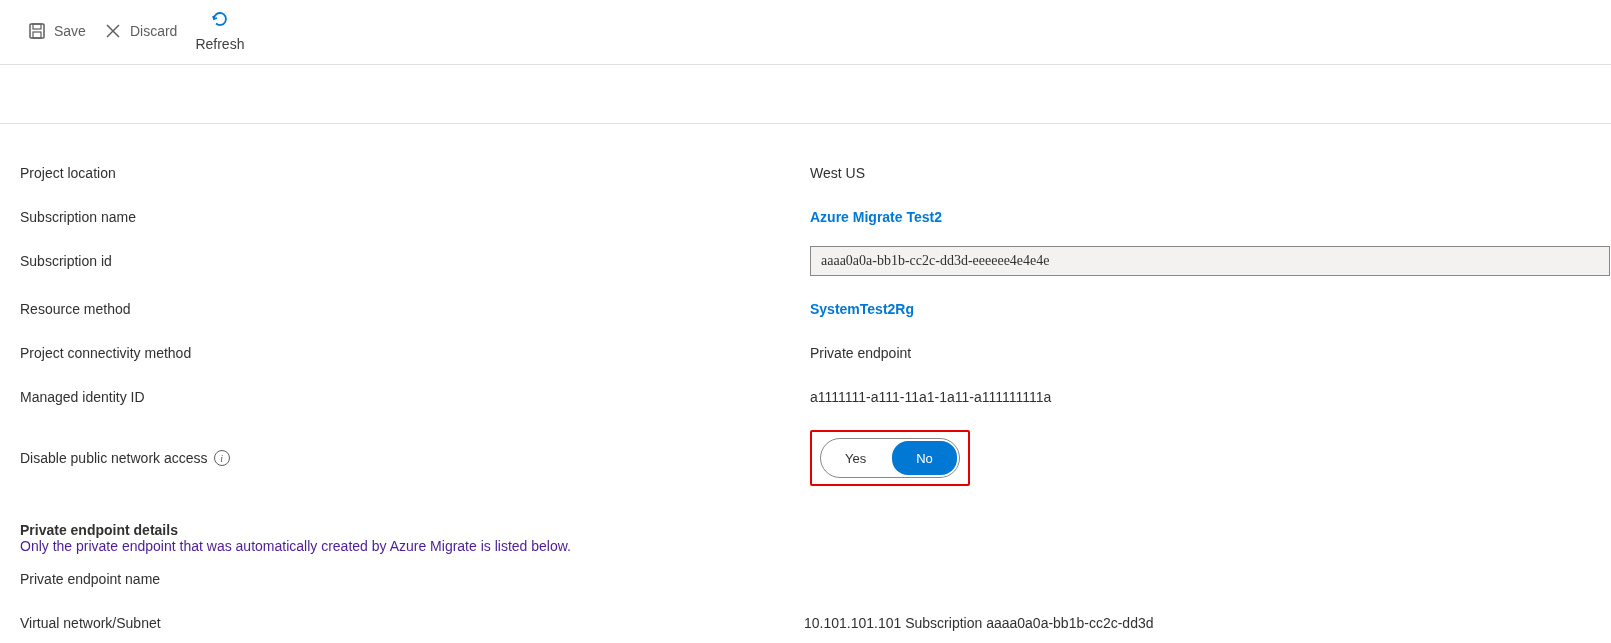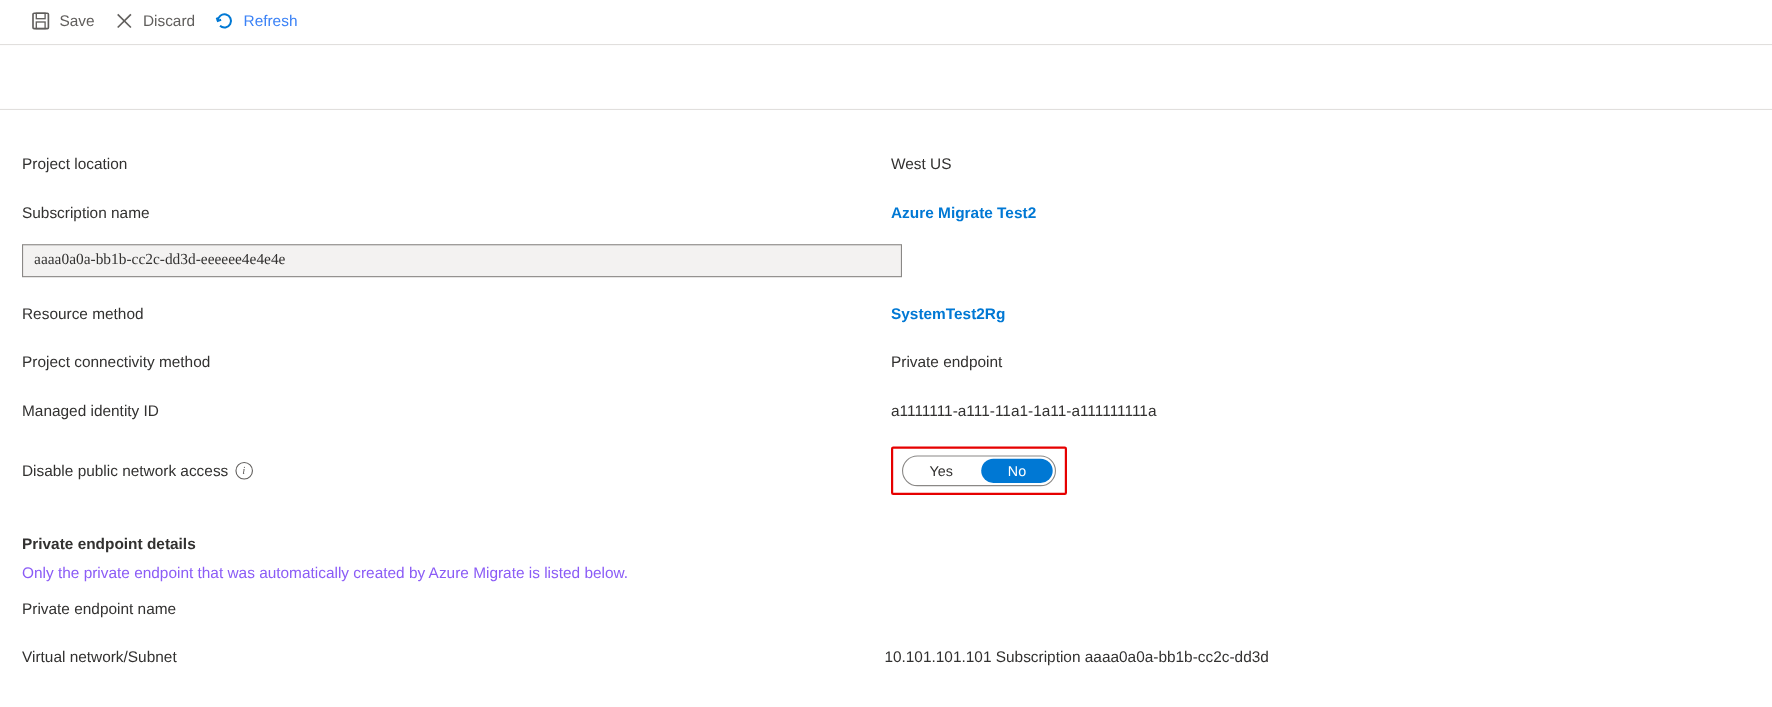--- a/index.html
+++ b/index.html
@@ -23,21 +23,22 @@
     }
     .toolbar-item {
       display: flex;
       align-items: center;
       gap: 8px;
       cursor: pointer;
       color: #605e5c;
       font-size: 14px;
     }
     .toolbar-item.active {
-      color: #3b82f6;
+      color: #404040;
+      flex-direction: column;
     }
     .toolbar-icon {
       display: inline-flex;
       align-items: center;
       justify-content: center;
       width: 18px;
       height: 18px;
     }
     .toolbar-icon svg {
       stroke: #605e5c;
@@ -88,22 +89,22 @@
       margin-top: 36px;
       margin-bottom: 4px;
     }
     .section-title {
       font-weight: 600;
       font-size: 14px;
       color: #323130;
     }
     .section-desc {
       font-size: 14px;
-      color: #8b5cf6;
-      margin-top: 10px;
+      color: #4c1d95;
+      margin-top: 0;
     }
     .info-icon {
       display: inline-flex;
       align-items: center;
       justify-content: center;
       width: 16px;
       height: 16px;
       border: 1px solid #605e5c;
       border-radius: 50%;
       font-size: 10px;
@@ -117,21 +118,21 @@
       border: 2px solid #e60000;
       display: inline-block;
       padding: 6px 8px;
       border-radius: 2px;
     }
     .toggle-pill {
       display: inline-flex;
       align-items: center;
       border: 1px solid #8a8886;
       border-radius: 20px;
-      height: 28px;
+      height: 40px;
       overflow: hidden;
       background: #ffffff;
       cursor: pointer;
     }
     .toggle-option {
       padding: 4px 24px;
       font-size: 13px;
       display: flex;
       align-items: center;
       justify-content: center;
@@ -193,20 +194,21 @@
   </div>
 
   <div class="row">
     <div class="label-col">Subscription name</div>
     <div class="value-col">
       <span class="link">Azure Migrate Test2</span>
     </div>
   </div>
 
   <div class="row">
+    <div class="label-col">Subscription id</div>
     <div class="value-col">
       <input type="text" class="readonly-input" readonly="" value="aaaa0a0a-bb1b-cc2c-dd3d-eeeeee4e4e4e" style="">
     </div>
   </div>
 
   <div class="row" style="margin-top:10px;">
     <div class="label-col">Resource method</div>
     <div class="value-col">
       <span class="link">SystemTest2Rg</span>
     </div>

